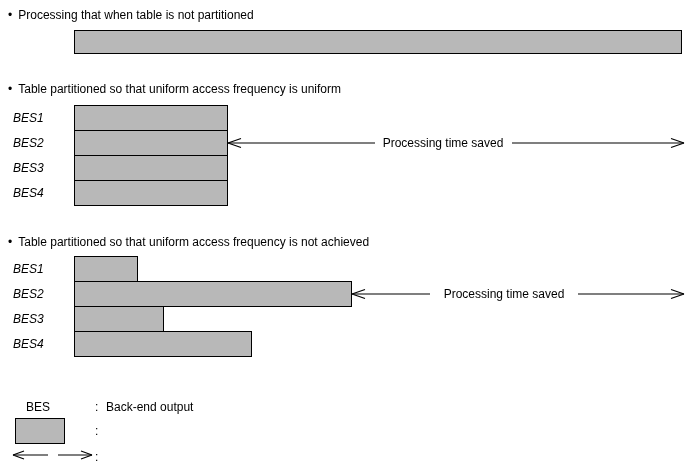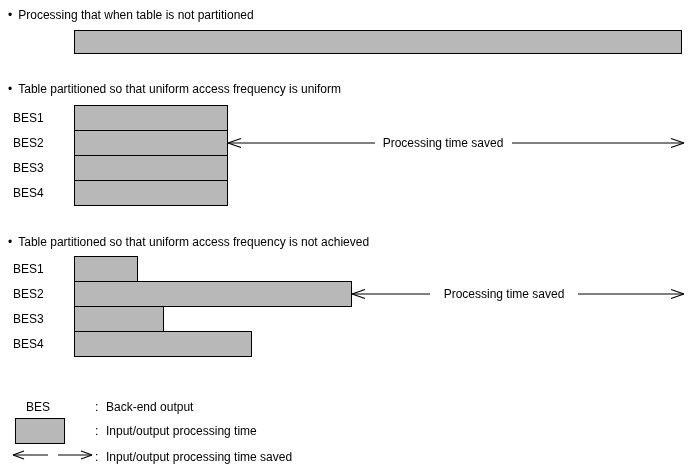--- a/index.html
+++ b/index.html
@@ -17,21 +17,21 @@
   .abs{position:absolute;}
   .header{display:flex;align-items:flex-start;line-height:14px;white-space:nowrap;}
   .bullet{margin-right:6px;}
   .bar{
     background:var(--bar-fill);
     border:1px solid var(--bar-border);
     box-sizing:border-box;
   }
   .stack .bar{height:26px;}
   .stack .bar + .bar{margin-top:-1px;}
-  .bes-label{line-height:14px;white-space:nowrap;}
+  .bes-label{line-height:14px;white-space:nowrap;font-style:italic;}
   .arrow-svg{position:absolute;overflow:visible;}
   .arrow-svg line,.arrow-svg path{stroke:var(--arrow);stroke-width:1.2;fill:none;}
   .arrow-svg text{
     fill:#000;font-family:"Liberation Sans",sans-serif;font-size:12px;
   }
   .legend-text{line-height:14px;white-space:nowrap;}
   .legend-box{width:50px;height:26px;}
 </style>
 </head>
 <body>
@@ -87,24 +87,22 @@
     <line x1="226" y1="12" x2="332" y2="12"></line>
     <path d="M332,12 L319,7.5 M332,12 L319,16.5"></path>
   </svg>
 
   <span class="abs legend-text" style="left:26px;top:400px">BES</span>
   <span class="abs legend-text" style="left:95px;top:400px">:</span>
   <span class="abs legend-text" style="left:106px;top:400px">Back-end output</span>
 
   <div class="abs bar legend-box" style="left:15px;top:418px"></div>
   <span class="abs legend-text" style="left:95px;top:424px">:</span>
-  <span class="abs legend-text" style="left:106px;top:424px">Input/output processing time</span>
 
   <svg class="arrow-svg" style="left:12px;top:448px" width="82" height="14">
     <path d="M1,7 L12,3 M1,7 L12,11"></path>
     <line x1="1" y1="7" x2="36" y2="7"></line>
     <line x1="46" y1="7" x2="80" y2="7"></line>
     <path d="M80,7 L69,3 M80,7 L69,11"></path>
   </svg>
   <span class="abs legend-text" style="left:95px;top:450px">:</span>
-  <span class="abs legend-text" style="left:106px;top:450px">Input/output processing time saved</span>
 
 </div>
 
 </body></html>

